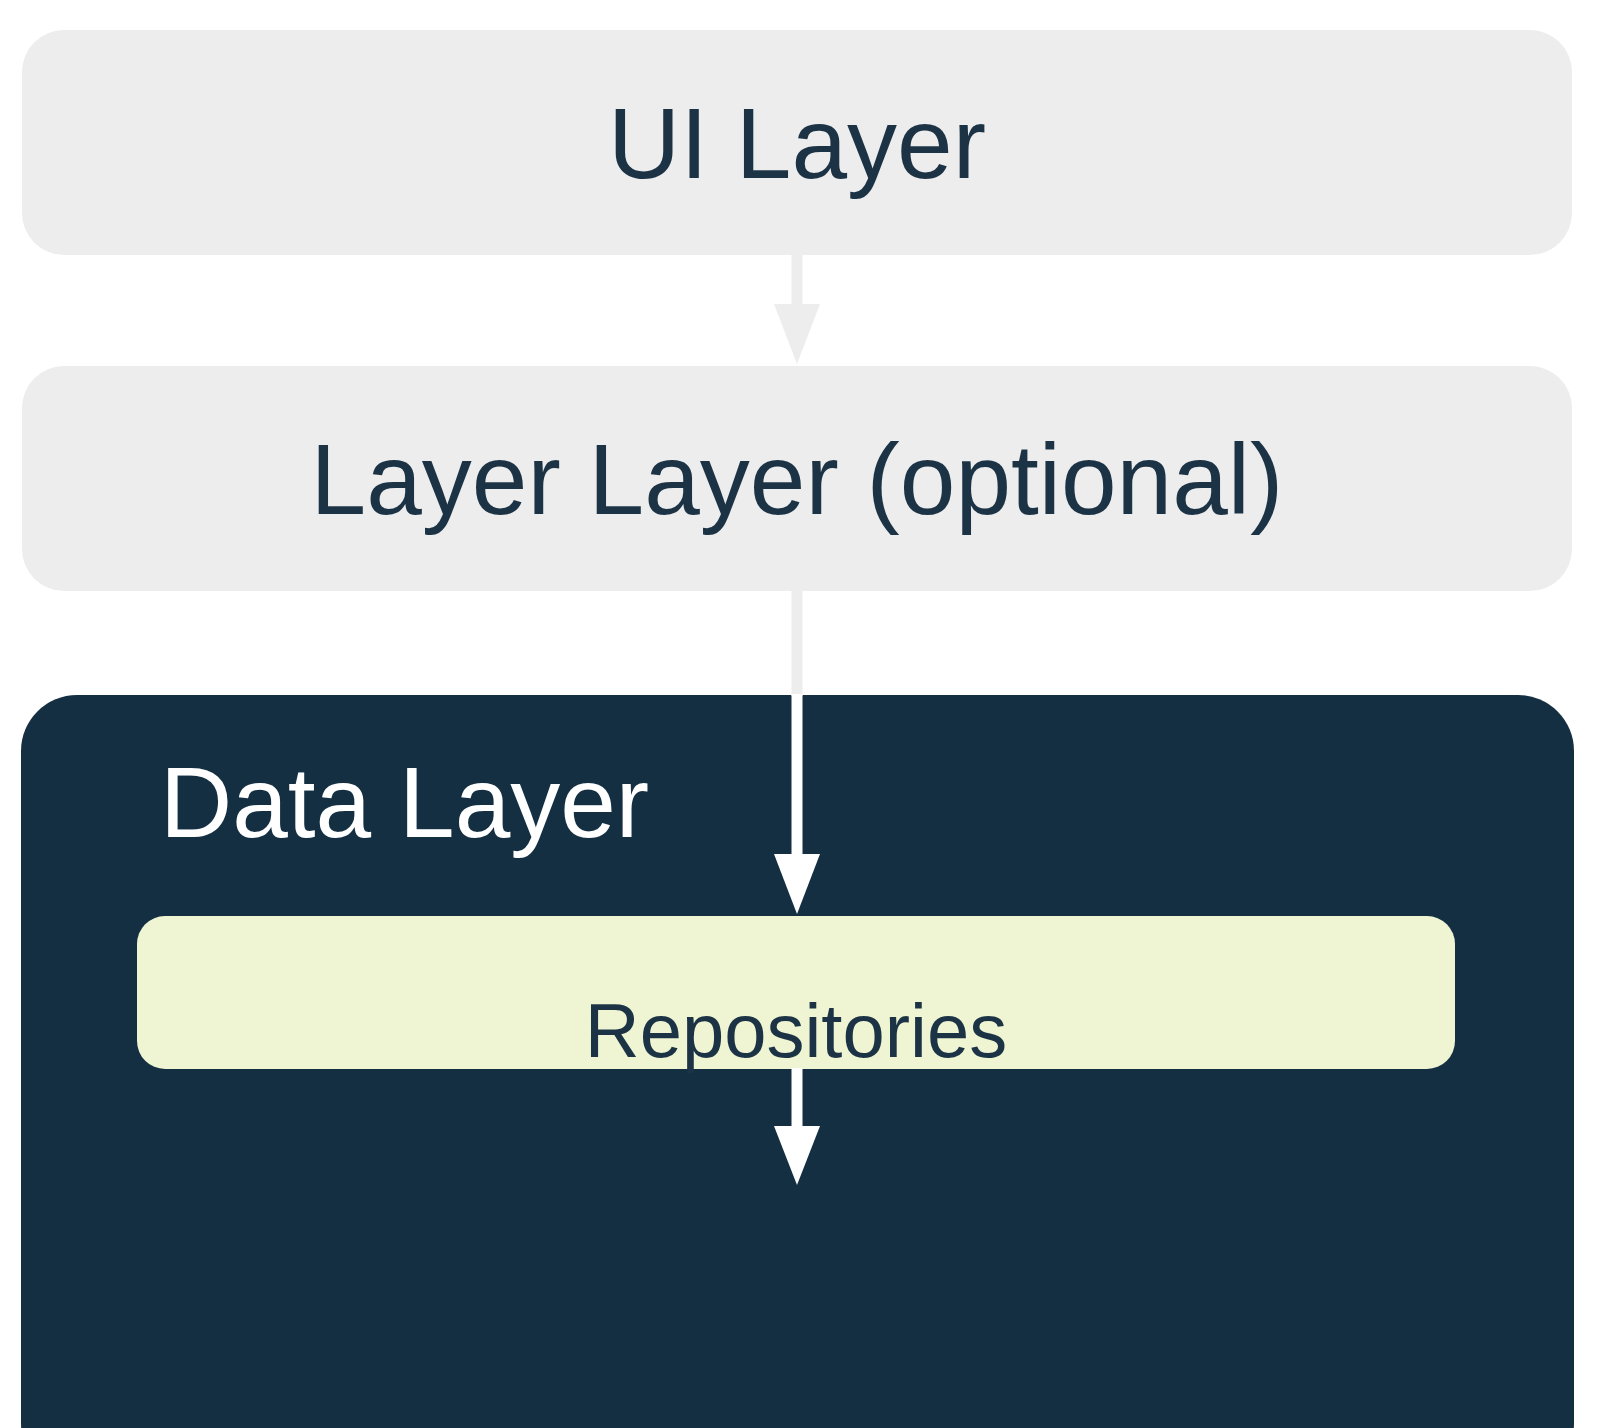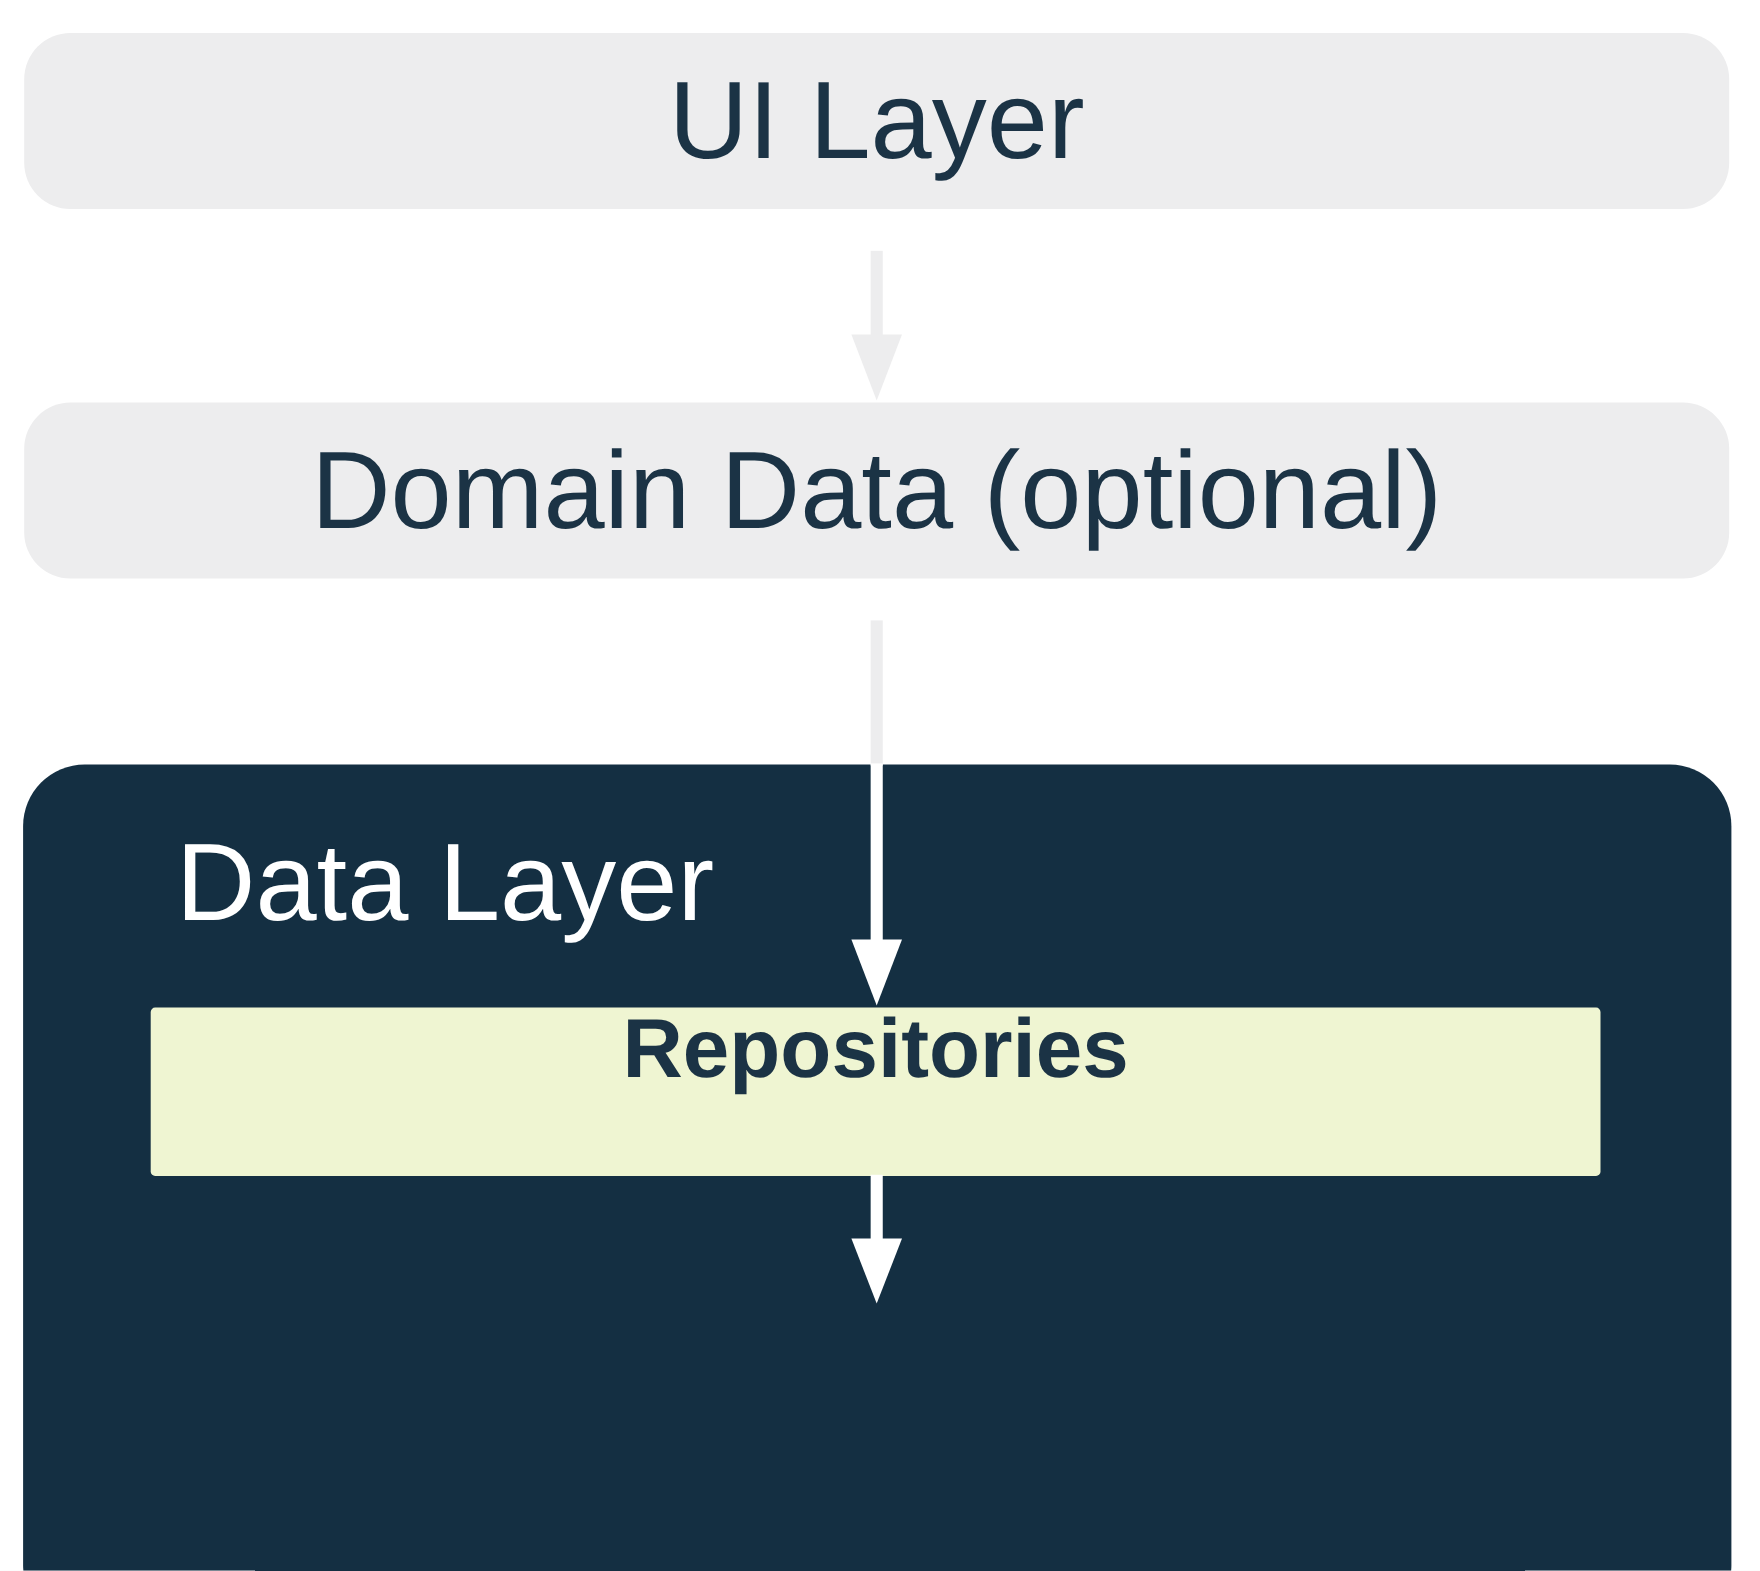--- a/index.html
+++ b/index.html
@@ -25,21 +25,21 @@
   .box {
     position: absolute;
     box-sizing: border-box;
     display: flex;
     align-items: center;
     justify-content: center;
   }
   .layer-gray {
     left: 22px;
     width: 1550px;
-    height: 160px;
+    height: 225px;
     background: var(--layer-box-fill);
     border-radius: 42px;
   }
   .ui-layer    { top: 30px; }
   .domain-layer{ top: 366px; }
   .layer-gray .label {
     color: var(--text-dark);
     font-size: 100px;
     line-height: 1;
     white-space: nowrap;
@@ -59,25 +59,24 @@
     color: var(--text-light);
     font-size: 100px;
     line-height: 1.1;
     white-space: nowrap;
   }
   .inner-box {
     position: absolute;
     left: 116px;
     width: 1318px;
     height: 153px;
-    border-radius: 4px;
+    border-radius: 28px;
     display: flex;
-    align-items: flex-start;
+    align-items: flex-end;
     justify-content: center;
-    font-weight: bold;
   }
   .repositories { top: 221px; background: var(--repositories-fill); }
   .data-sources { top: 491px; background: var(--data-sources-fill); }
   .inner-box .label {
     color: var(--text-dark);
     font-size: 76px;
     line-height: 1;
     white-space: nowrap;
   }
   .arrows {
@@ -93,21 +92,21 @@
 </head>
 <body>
 
 <div class="canvas">
 
   <div class="box layer-gray ui-layer">
     <span class="label">UI Layer</span>
   </div>
 
   <div class="box layer-gray domain-layer">
-    <span class="label">Domain Data (optional)</span>
+    <span class="label">Layer Layer (optional)</span>
   </div>
 
   <div class="box data-layer">
     <div class="data-layer-label">Data Layer</div>
 
     <div class="inner-box repositories">
       <span class="label">Repositories</span>
     </div>
 
   </div>

